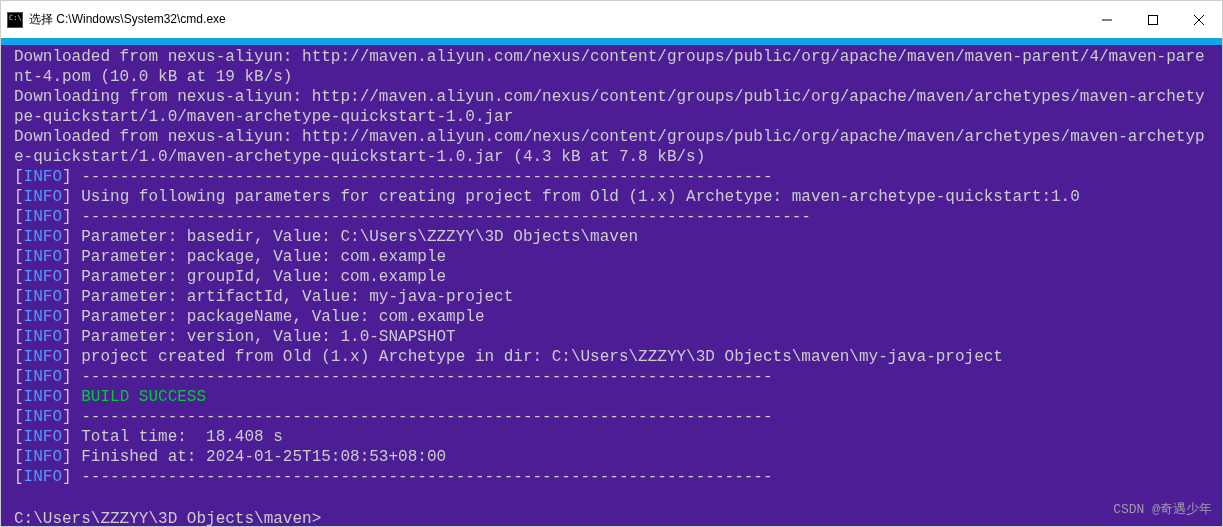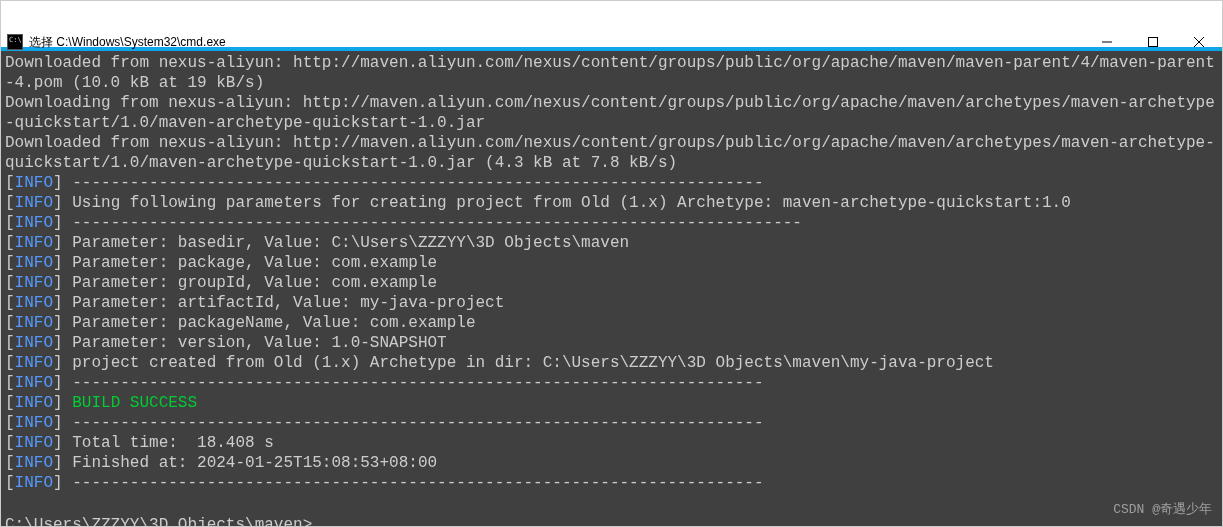--- a/index.html
+++ b/index.html
@@ -13,27 +13,26 @@
     }
     .window {
       width: 100%;
       height: 100%;
       background: #fff;
       display: flex;
       flex-direction: column;
       border: 1px solid #ccc;
     }
     .titlebar {
-      height: 14px;
+      height: 44px;
       background: #fff;
       display: flex;
       align-items: center;
       padding-left: 6px;
-      border-bottom: 4px solid #0ea5e9;
-      margin-top: 36px;
+      border-bottom: 7px solid #0ea5e9;
     }
     .title-icon {
       width: 16px;
       height: 16px;
       background: #000;
       border: 1px solid #555;
       position: relative;
       margin-right: 6px;
       display: inline-block;
     }
@@ -60,26 +59,26 @@
       height: 100%;
       display: flex;
       align-items: center;
       justify-content: center;
       font-size: 10px;
       color: #000;
     }
     .win-btn svg { stroke: #000; fill: none; }
     .terminal {
       flex: 1;
-      background: #404040;
+      background: #4c1d95;
       color: #ccc;
       font-family: "NSimSun","SimSun","Courier New", monospace;
       font-size: 16px;
       line-height: 20px;
-      padding: 2px 4px;
+      padding: 2px 13px;
       white-space: pre-wrap;
       word-break: break-all;
       overflow: hidden;
       position: relative;
     }
     .info { color: #5599ff; }
     .success { color: #00cc33; }
     .bracket { color: #ccc; }
     .dash { color: #ccc; }
     .txt { color: #ccc; }

